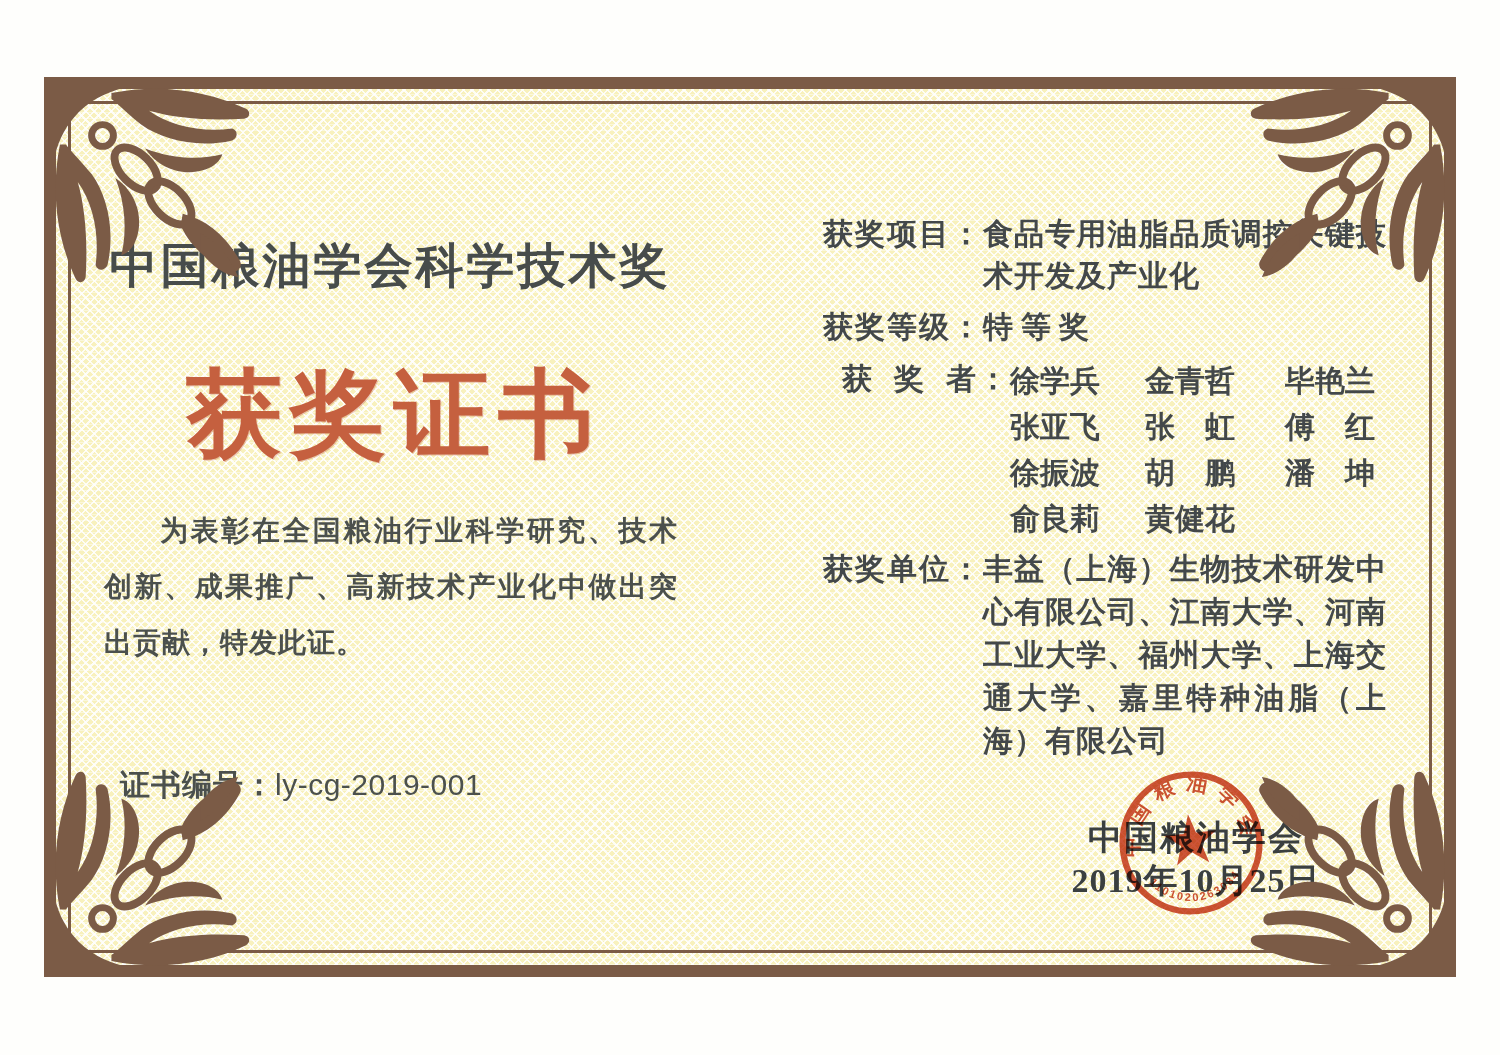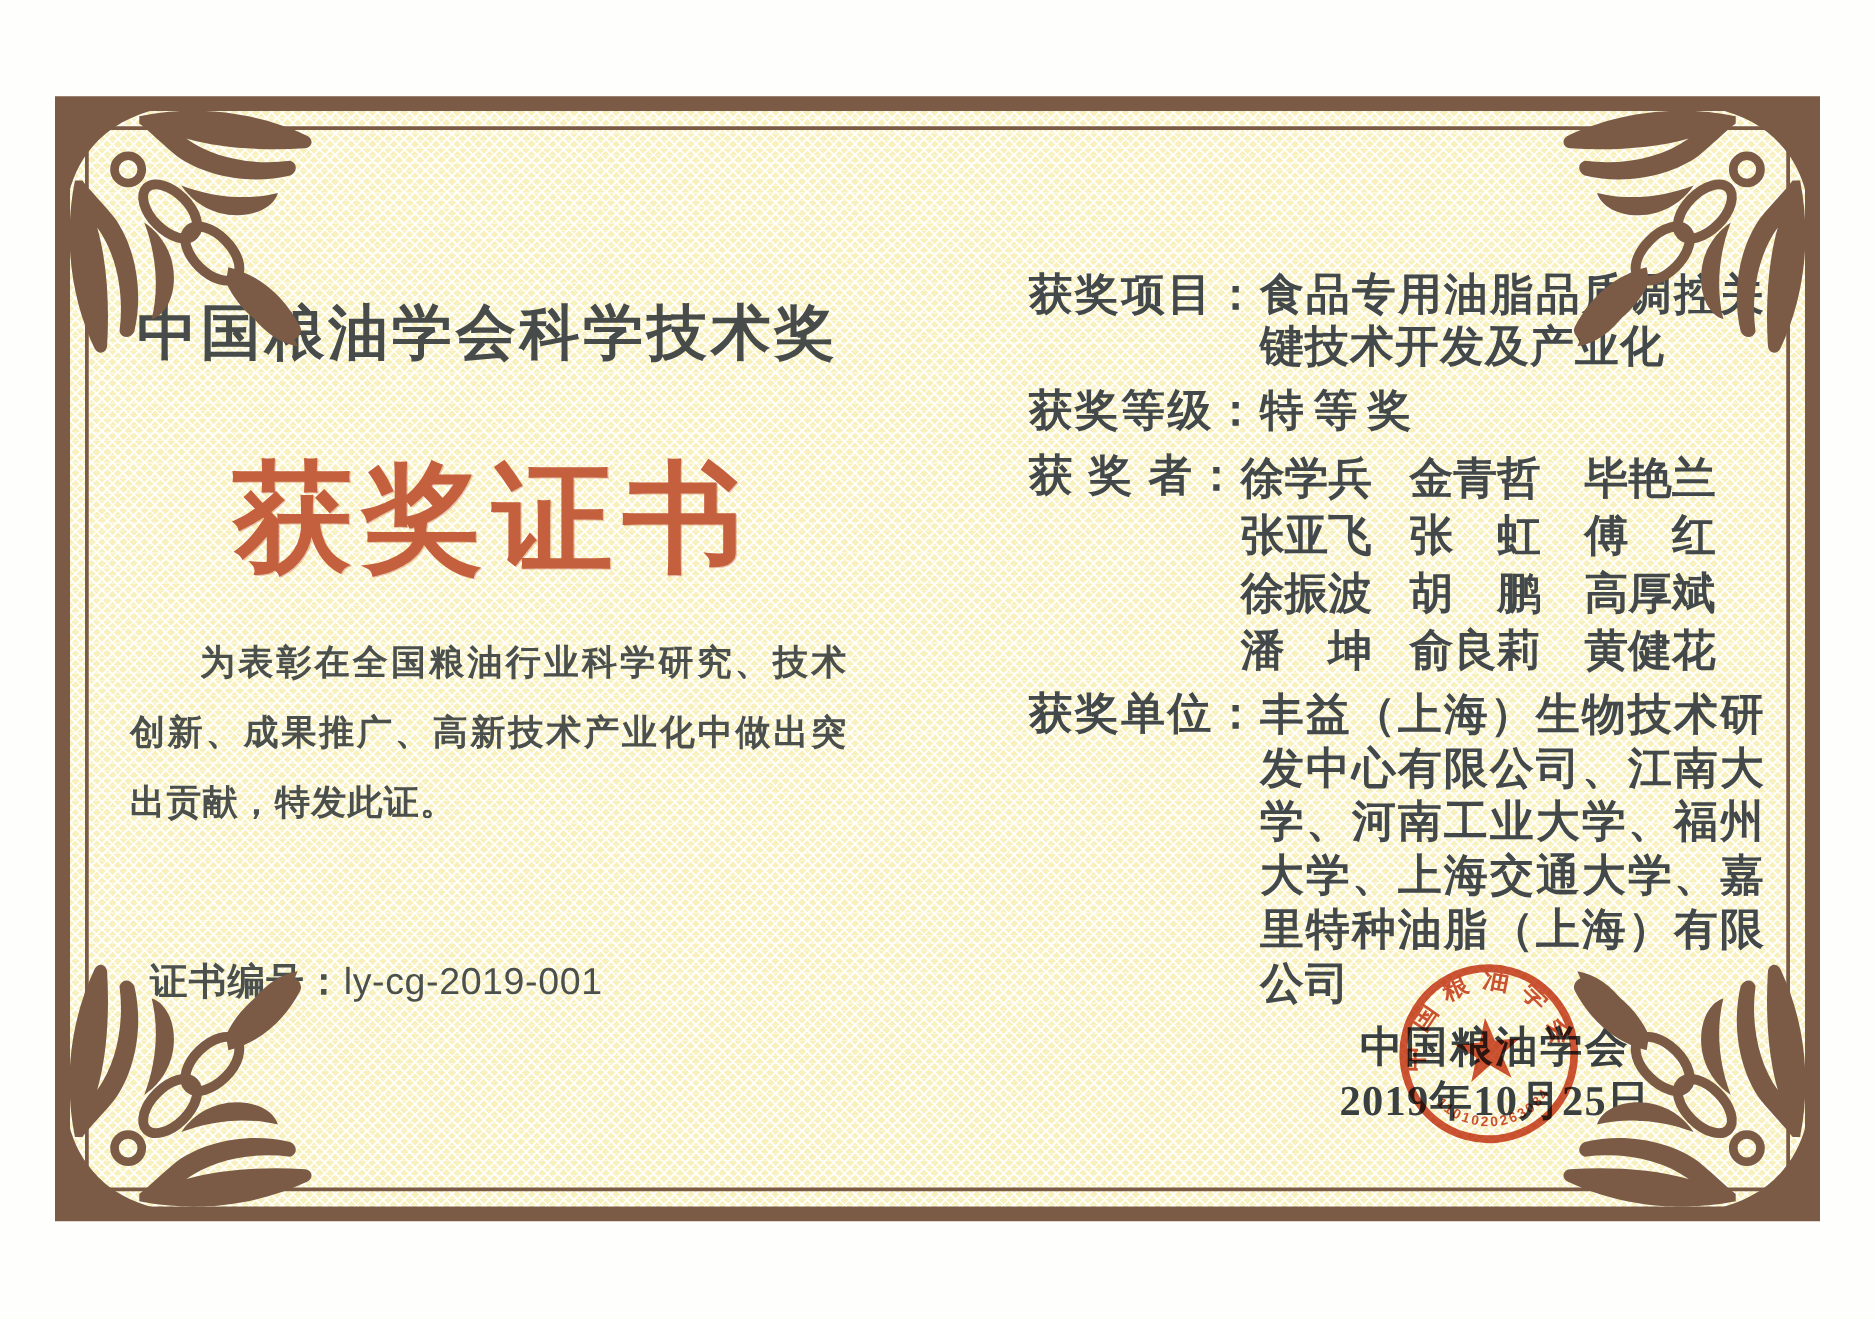--- a/index.html
+++ b/index.html
@@ -45,28 +45,28 @@
     left:48px;top:414px;width:574px;
     font-size:28px;font-weight:700;color:#4b504d;
     line-height:56px;letter-spacing:1px;
     text-indent:2em;text-align:justify;
   }
   .cert-no{
     left:64px;top:676px;font-size:30px;font-weight:700;color:#4b504d;letter-spacing:1px;
   }
   .cert-no .num{font-family:"Liberation Sans","DejaVu Sans",sans-serif;font-weight:400;letter-spacing:0.5px;border-radius:10px;}
 
-  .right-col{left:767px;top:126px;width:610px;color:#43484a;font-size:35px;font-weight:700;}
+  .right-col{left:767px;top:126px;width:610px;color:#43484a;font-size:30px;font-weight:700;font-family:Liberation Mono, monospace;}
   .row{display:flex;align-items:flex-start;}
   .row .label{flex:0 0 137px;letter-spacing:2px;white-space:nowrap;line-height:42px;}
   .row .value{width:404px;line-height:42px;text-align:justify;letter-spacing:1px;}
   .row.project{margin-bottom:9px;}
   .row.grade{margin-bottom:10px;}
   .row.grade .value{letter-spacing:8px;}
-  .row.awardees{margin-bottom:6px;}
+  .row.awardees{margin-bottom:6px;margin-left:19px;}
   .names-grid{
     display:grid;grid-template-columns:135px 140px auto;
     width:420px;line-height:46px;
   }
   .row.orgs .value{line-height:43px;}
 
   .footer-org{
     left:985px;top:726px;width:310px;text-align:center;
     font-size:34px;font-weight:600;color:#3a3f40;letter-spacing:2px;z-index:2;
   }
@@ -138,21 +138,20 @@
       <div class="label">获 奖 者：</div>
       <div class="names-grid">
         <span>徐学兵</span>
         <span>金青哲</span>
         <span>毕艳兰</span>
         <span>张亚飞</span>
         <span>张　虹</span>
         <span>傅　红</span>
         <span>徐振波</span>
         <span>胡　鹏</span>
-        <span>高厚斌</span>
         <span>潘　坤</span>
         <span>俞良莉</span>
         <span>黄健花</span>
       </div>
     </div>
     <div class="row orgs">
       <div class="label">获奖单位：</div>
       <div class="value">丰益（上海）生物技术研发中心有限公司、江南大学、河南工业大学、福州大学、上海交通大学、嘉里特种油脂（上海）有限公司</div>
     </div>
   </div>

